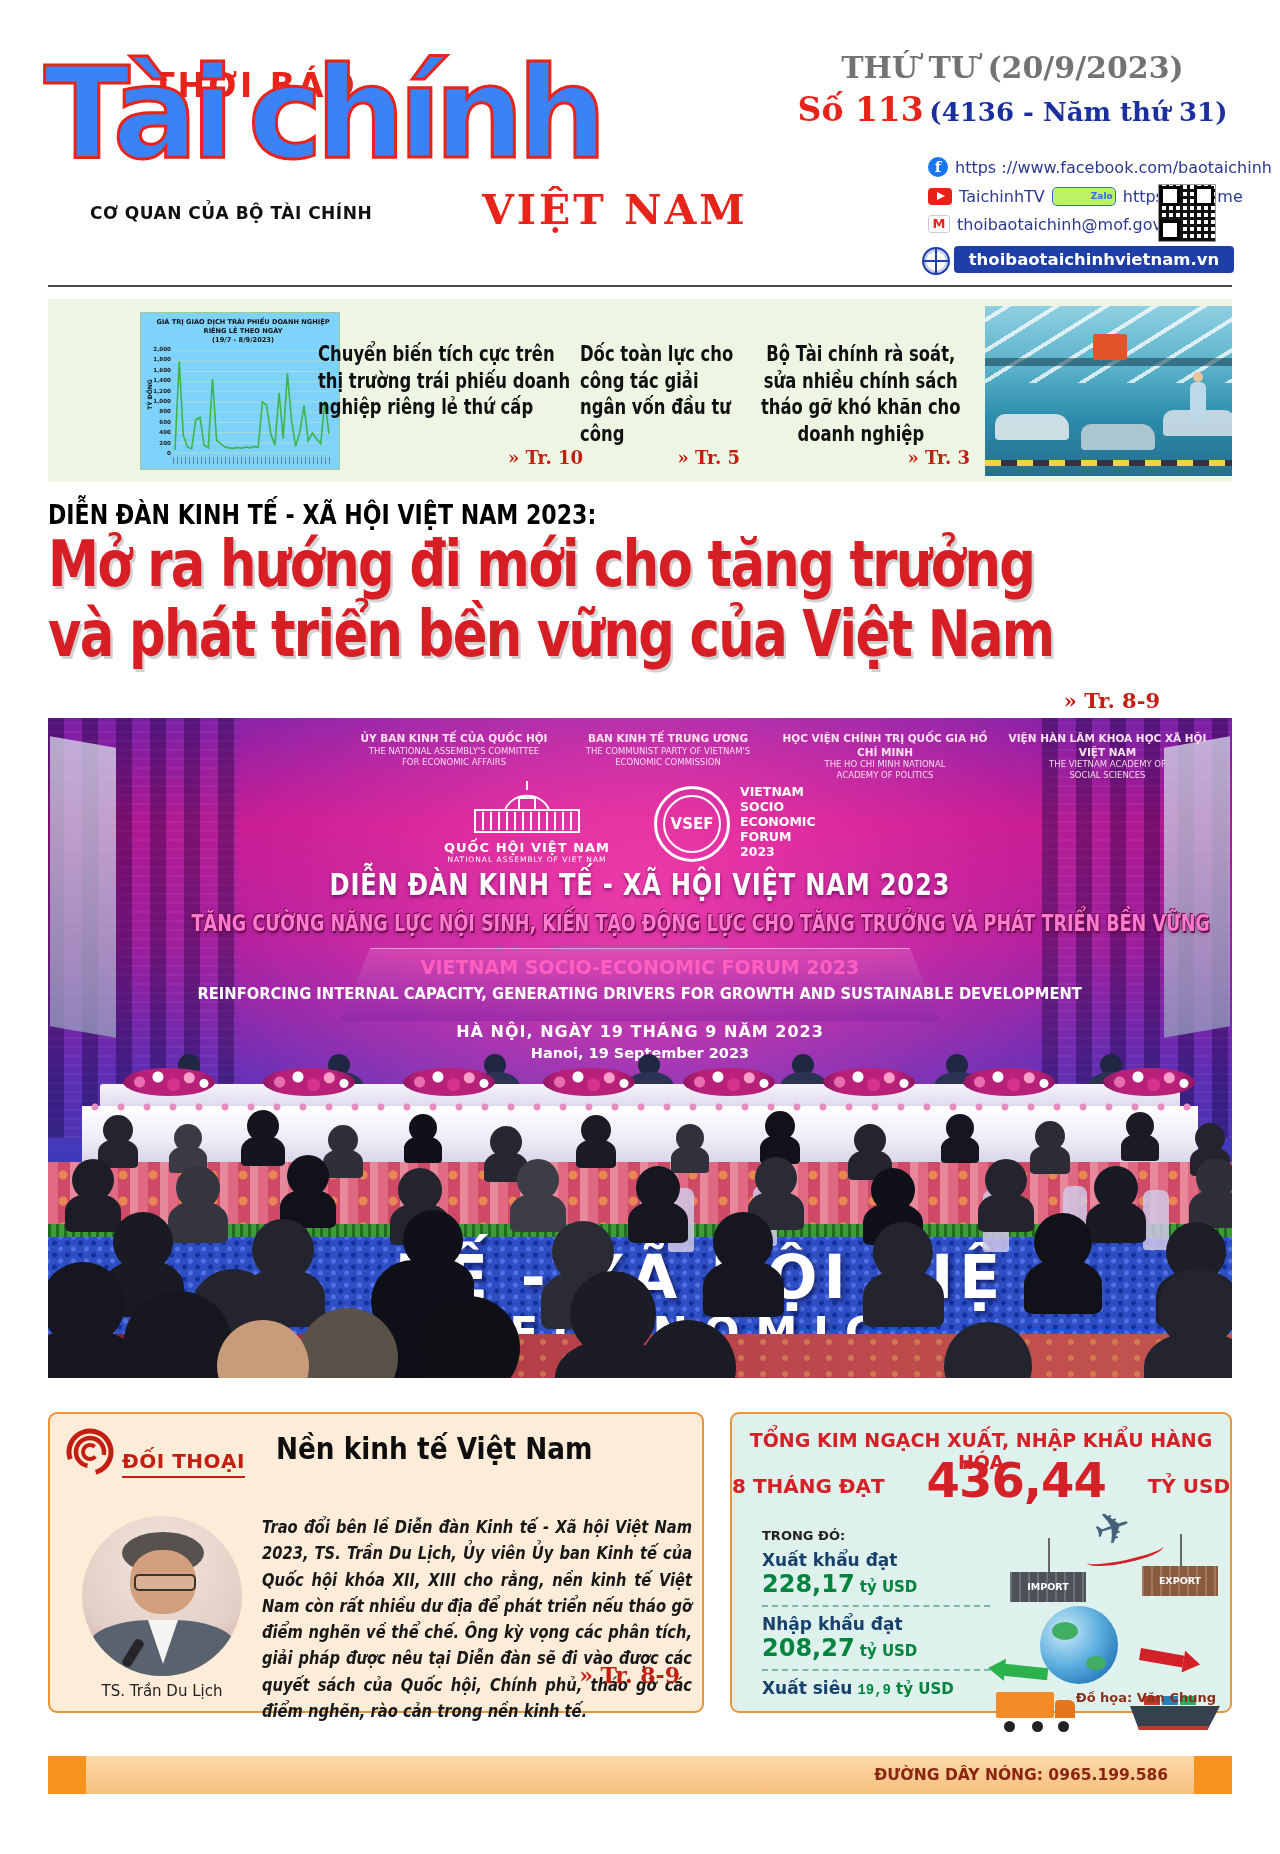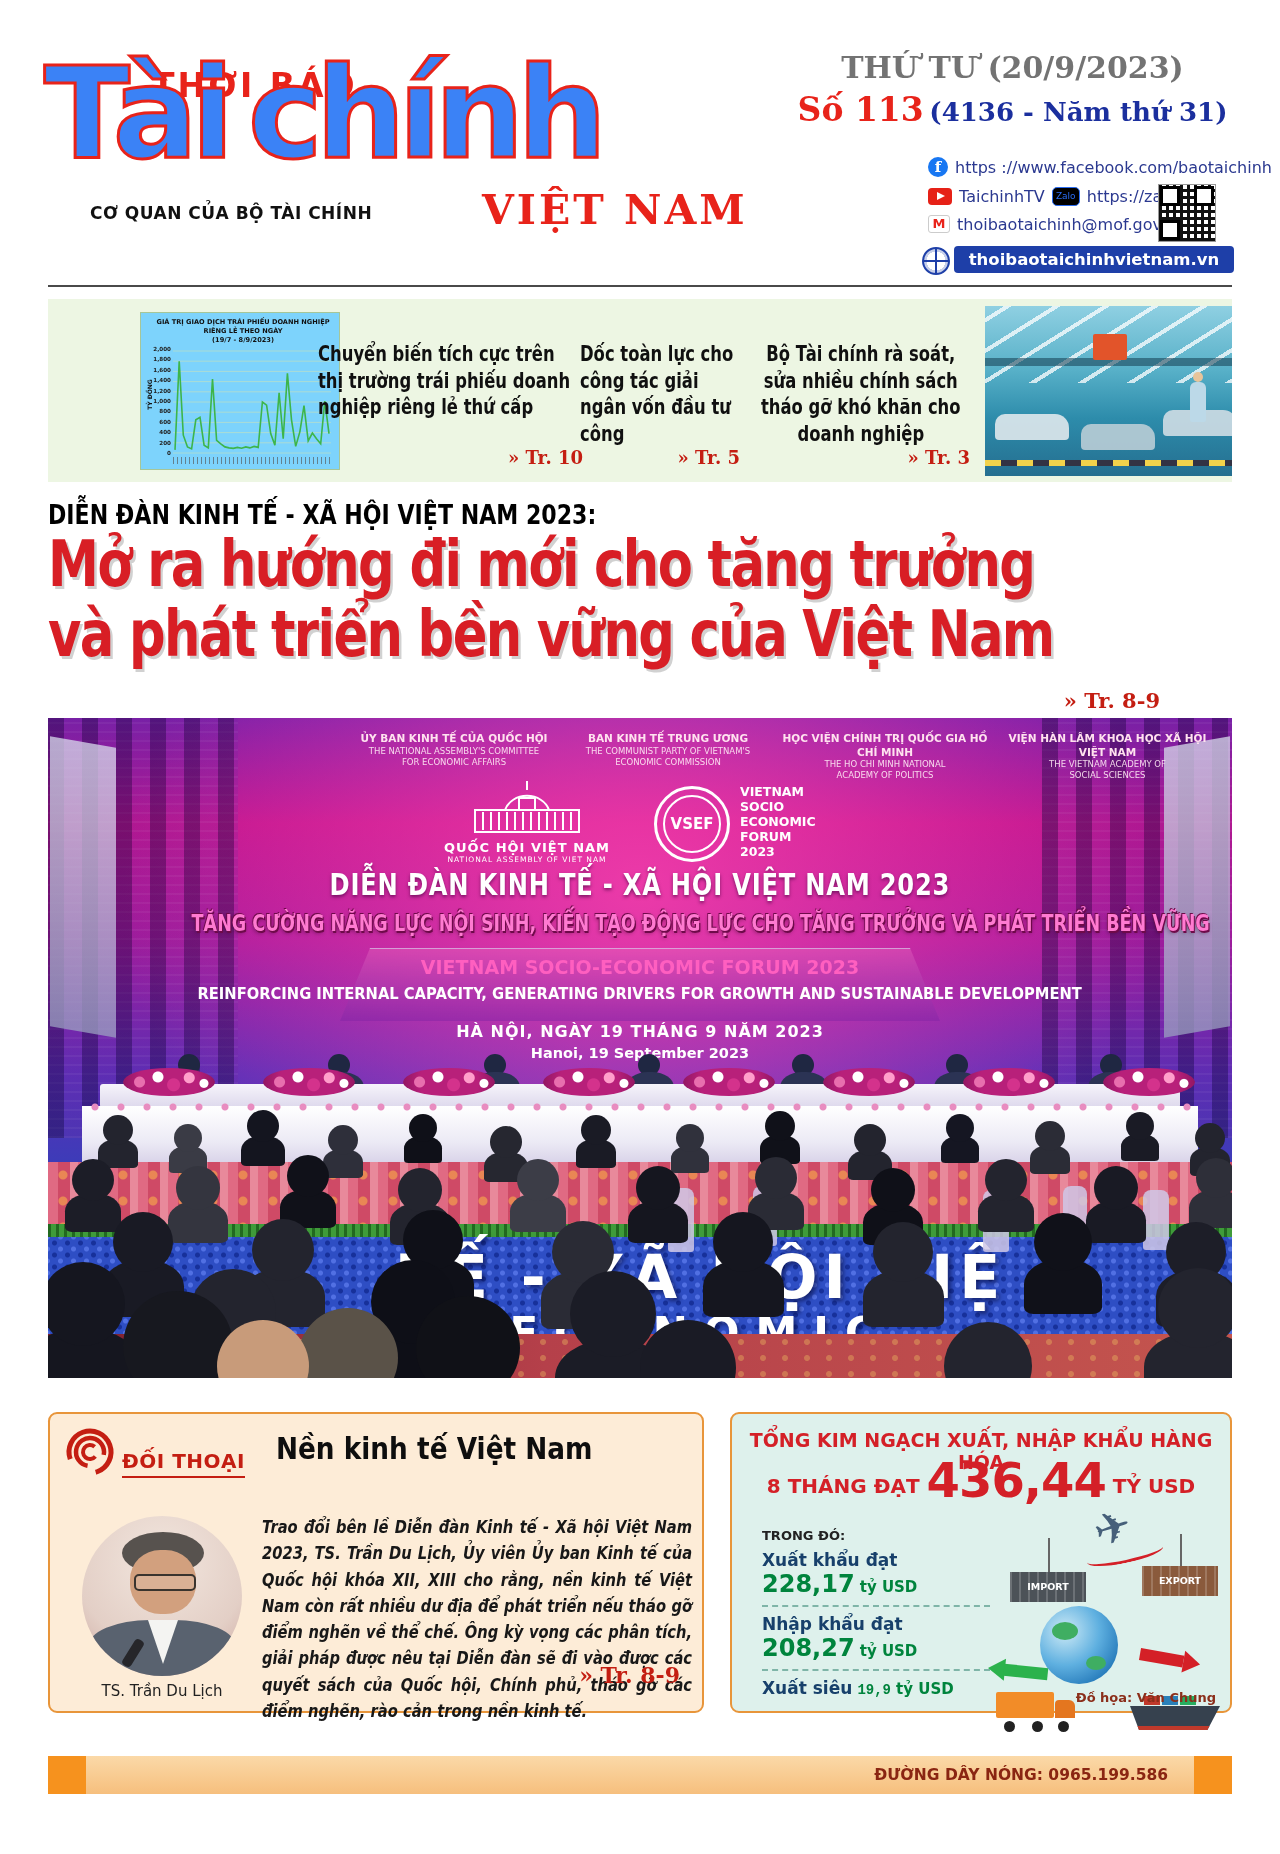--- a/index.html
+++ b/index.html
@@ -22,22 +22,22 @@
   .issue-line .so{color:#e8231a;font-size:33px;}
   .issue-line .det{color:#1b2f9e;font-size:26px;}
   .soc{left:928px;height:22px;display:flex;align-items:center;gap:7px;
        color:#2b3990;font-size:16px;font-weight:500;}
   .soc1{top:156px;} .soc2{top:185px;} .soc3{top:213px;}
   .ic-fb{width:20px;height:20px;border-radius:50%;background:#1877f2;color:#fff;font-weight:bold;
          font-size:15px;text-align:center;line-height:20px;font-family:"DejaVu Serif",serif;}
   .ic-yt{width:24px;height:17px;border-radius:4px;background:#e62117;position:relative;}
   .ic-yt::after{content:"";position:absolute;left:9px;top:4px;border-left:8px solid #fff;
         border-top:4.5px solid transparent;border-bottom:4.5px solid transparent;}
-  .ic-zalo{width:26px;height:17px;border:1.5px solid #2b6df2;border-radius:5px;background:#000000;
-        color:#2b6df2;font-size:9px;font-weight:normal;text-align:center;line-height:16px;}
+  .ic-zalo{width:26px;height:17px;border:1.5px solid #2b6df2;border-radius:5px;background:#bef264;
+        color:#2b6df2;font-size:9px;font-weight:bold;text-align:center;line-height:16px;padding-left:36px;}
   .ic-gm{width:20px;height:16px;background:#fff;border:1px solid #ccc;border-radius:3px;color:#e8231a;
         font-weight:900;font-size:13px;text-align:center;line-height:15px;}
   .qr{left:1158px;top:184px;width:56px;height:56px;background:#fff;border:1px solid #999;
       background-image:repeating-linear-gradient(0deg,#111 0 3px,transparent 3px 7px),
                        repeating-linear-gradient(90deg,#111 0 3px,transparent 3px 7px);
       background-size:100% 100%;}
   .qr i{position:absolute;width:14px;height:14px;border:3px solid #000;background:#fff;}
   .qr .a{left:1px;top:1px;} .qr .b{right:1px;top:1px;} .qr .c{left:1px;bottom:1px;}
   .globe{left:922px;top:247px;width:24px;height:24px;border-radius:50%;border:2px solid #1e3fa8;
       background:
@@ -174,21 +174,21 @@
   .portrait .mic{position:absolute;left:46px;top:122px;width:10px;height:30px;background:#26262a;transform:rotate(32deg);border-radius:4px;}
   .pcap{left:32px;top:268px;width:160px;text-align:center;font-size:15px;color:#222;}
   .dlg-body{left:212px;top:100px;width:512px;transform:scaleX(.84);transform-origin:left top;
      font-size:17.5px;font-weight:bold;font-style:italic;line-height:1.5;color:#181818;text-align:justify;}
   .dlg-ref{left:430px;top:248px;width:200px;text-align:right;font-family:"DejaVu Serif",serif;
      font-size:22px;font-weight:bold;color:#c41e12;}
 
   
   .trd{left:730px;top:1412px;width:502px;height:301px;background:#def1ec;border:2px solid #e8953a;border-radius:9px;box-sizing:border-box;}
   .trd-t{left:0;top:15px;width:498px;text-align:center;font-size:19px;font-weight:900;color:#d42027;}
-  .trd-s{left:0;top:42px;width:498px;display:flex;justify-content:center;align-items:flex-end;gap:7px;color:#d42027;font-weight:900;}
+  .trd-s{left:0;top:42px;width:498px;display:flex;justify-content:space-between;align-items:flex-end;gap:7px;color:#d42027;font-weight:900;}
   .trd-s .p{font-size:20px;padding-bottom:6px;} .trd-s .v{font-size:48px;line-height:1;letter-spacing:-1px;}
   .trd-s .u{font-size:20px;padding-bottom:6px;}
   .trd-among{left:30px;top:114px;font-size:13px;font-weight:900;color:#222;}
   .stats{left:30px;top:136px;width:228px;}
   .st-l{font-size:17px;font-weight:900;color:#17406b;}
   .st-v{font-size:24px;font-weight:900;color:#00843d;}
   .st-u{font-size:15px;font-weight:900;color:#00843d;}
   .st-hr{border:none;border-top:2px dashed #7fb5a8;margin:7px 0;}
   .st3 .st-v{font-size:14px;font-family:Liberation Mono, monospace;}
   .trd-credit{left:0;top:276px;width:484px;text-align:right;font-size:13px;font-weight:bold;color:#8b2e1a;}

